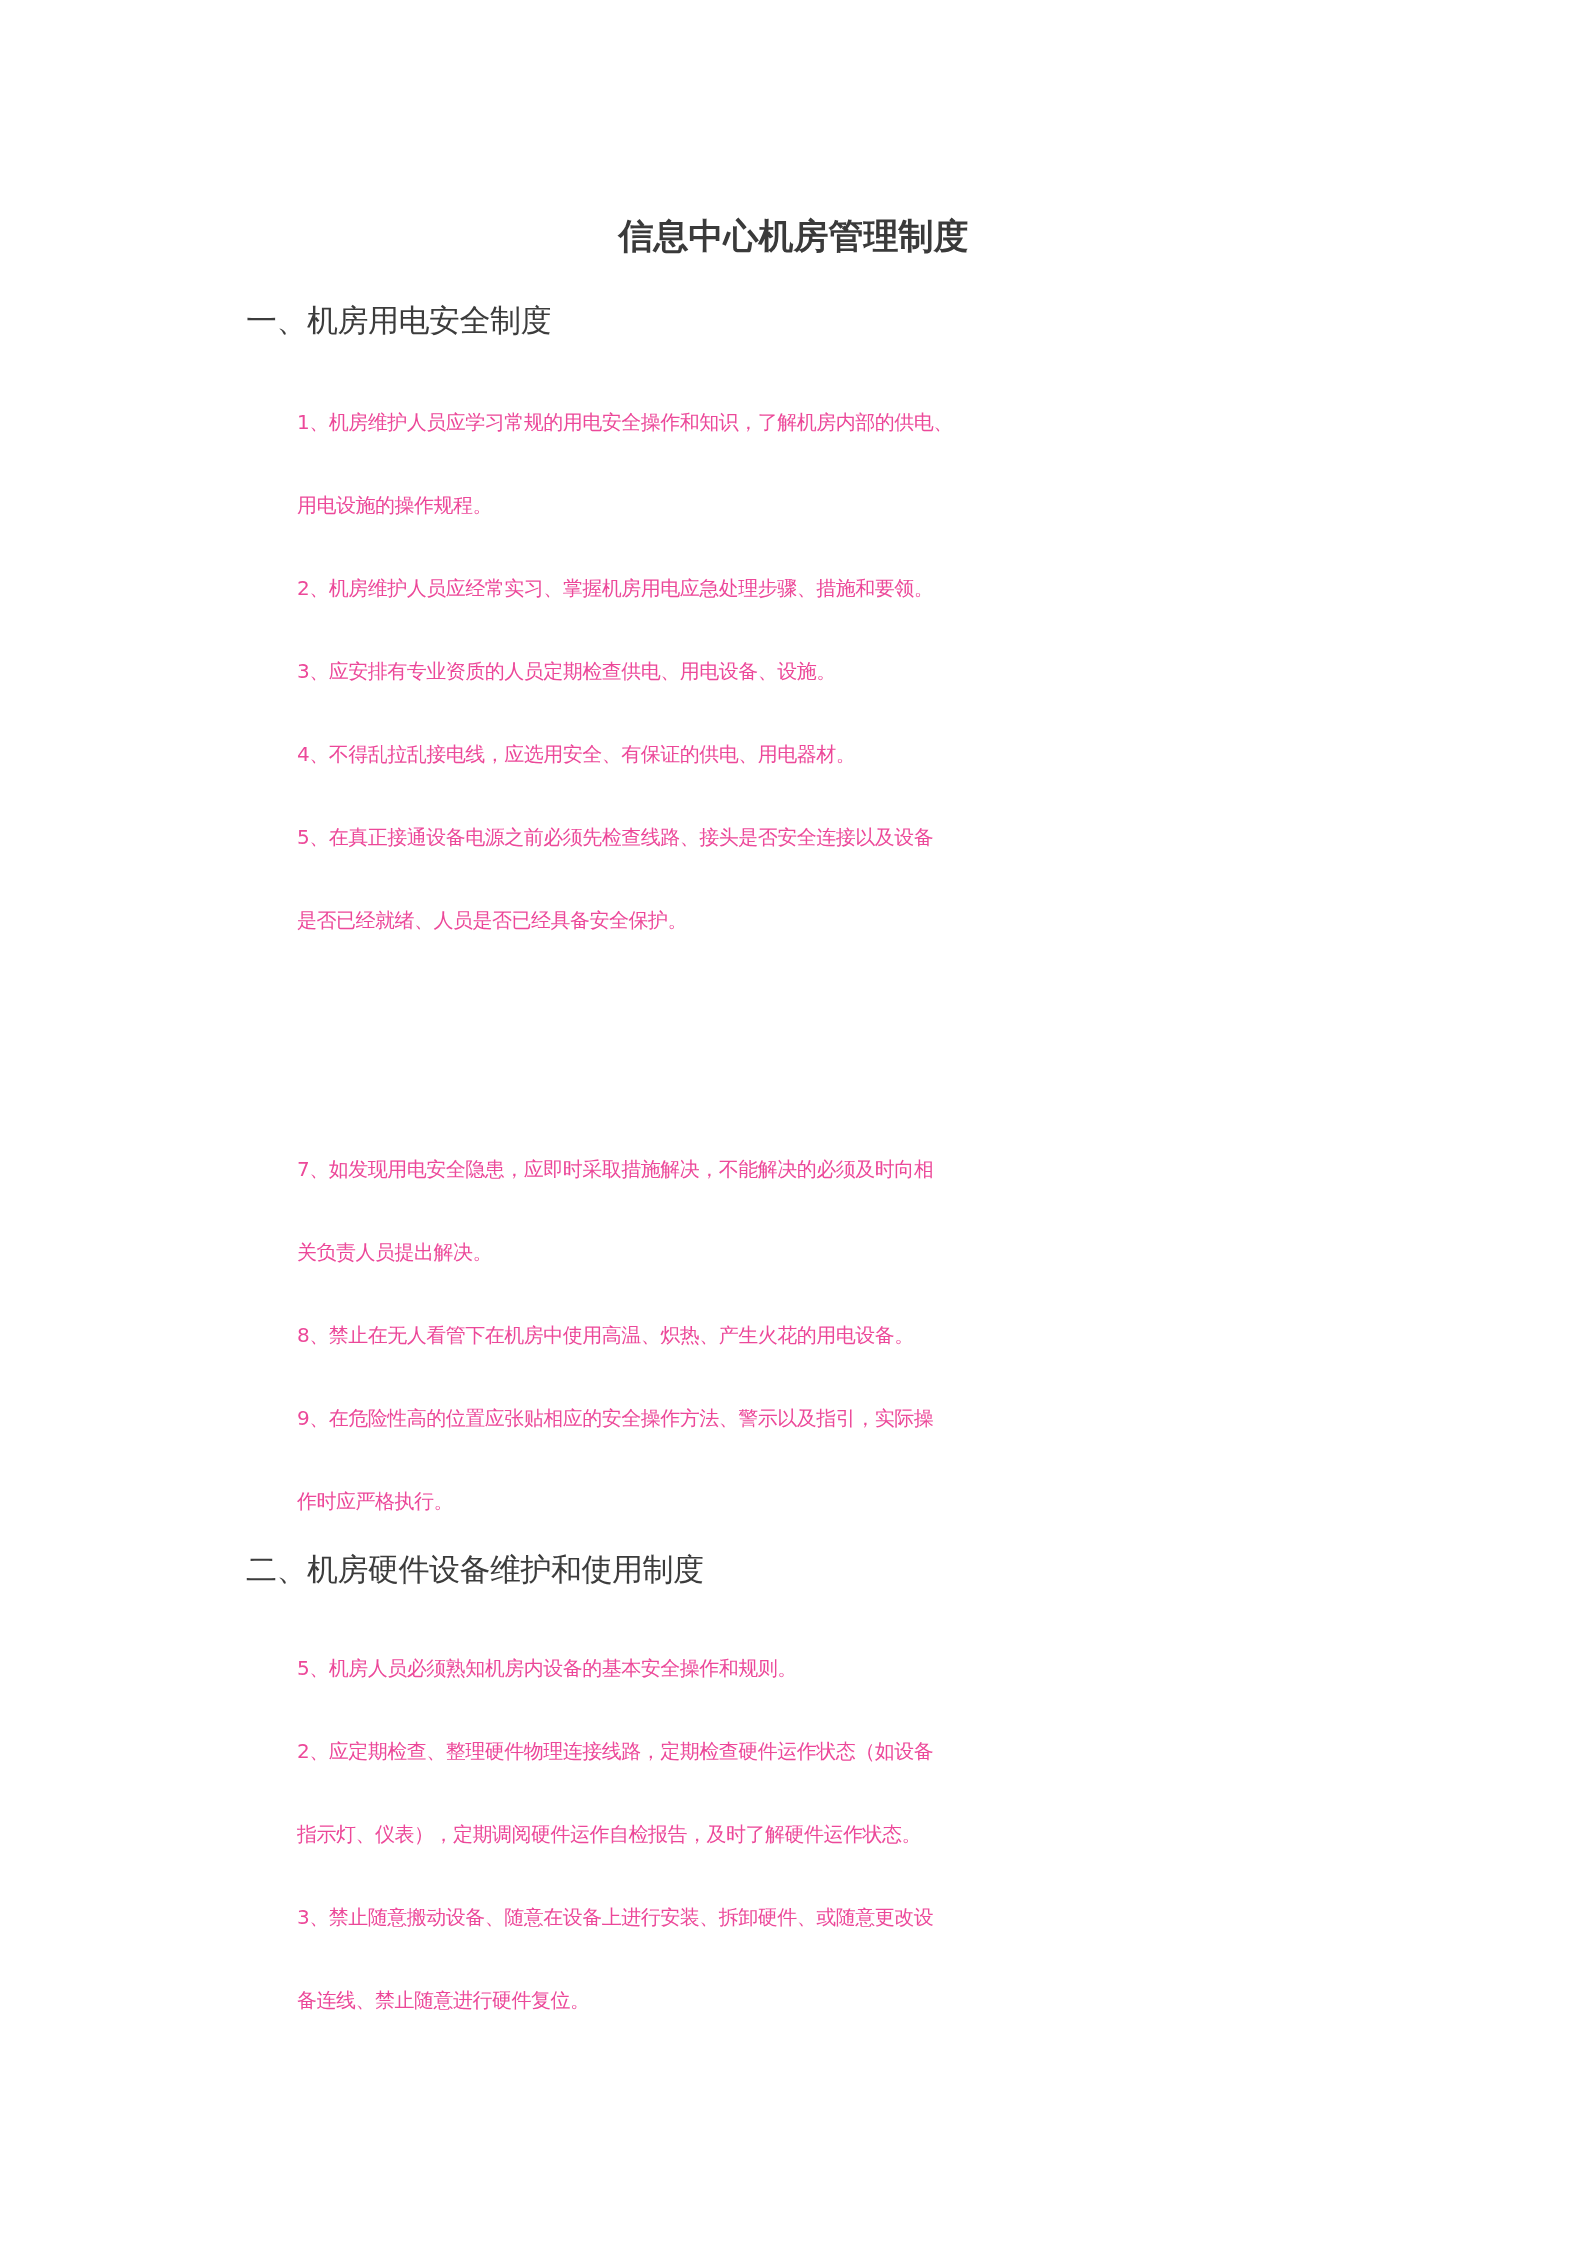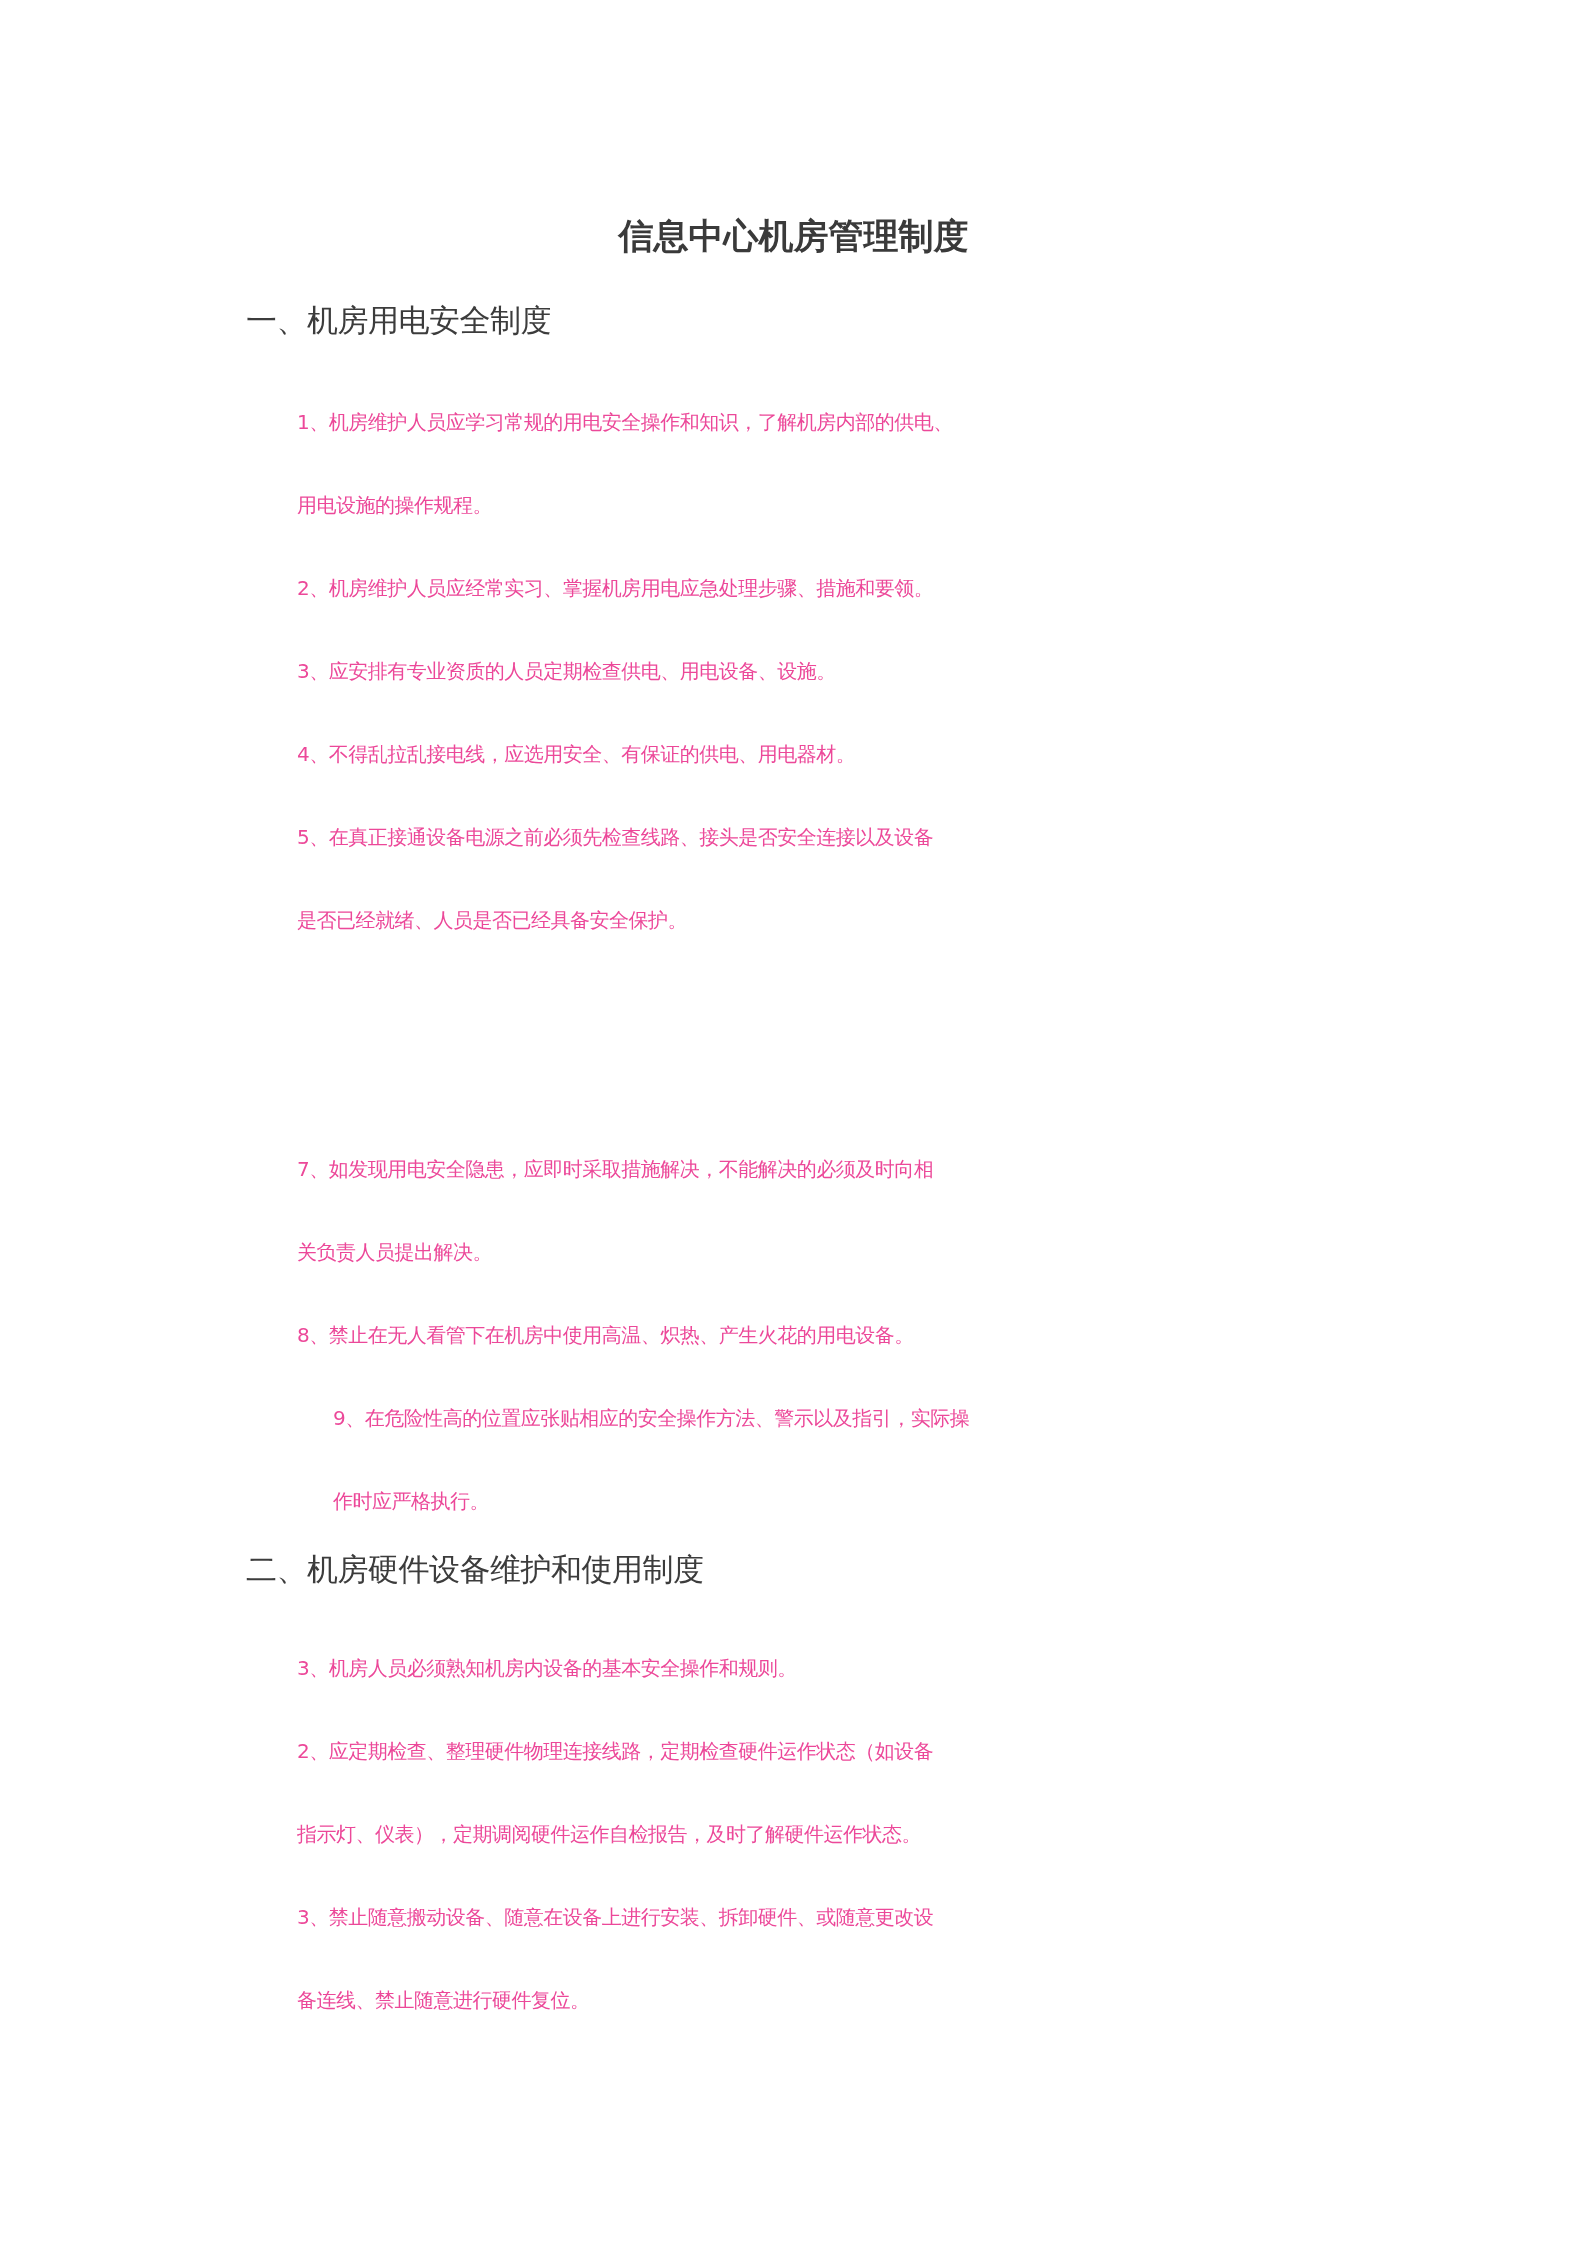--- a/index.html
+++ b/index.html
@@ -83,29 +83,29 @@
 
   <div class="para" style="top:1128px;">
     <span class="ln">7、如发现用电安全隐患，应即时采取措施解决，不能解决的必须及时向相</span>
     <span class="ln">关负责人员提出解决。</span>
   </div>
 
   <div class="para" style="top:1294px;">
     <span class="ln">8、禁止在无人看管下在机房中使用高温、炽热、产生火花的用电设备。</span>
   </div>
 
-  <div class="para" style="top:1377px;margin-left:36px;">
+  <div class="para" style="top:1377px;">
     <span class="ln">9、在危险性高的位置应张贴相应的安全操作方法、警示以及指引，实际操</span>
     <span class="ln">作时应严格执行。</span>
   </div>
 
   <div class="section-heading" style="top:1544px;">二、机房硬件设备维护和使用制度</div>
 
   <div class="para" style="top:1627px;">
-    <span class="ln">3、机房人员必须熟知机房内设备的基本安全操作和规则。</span>
+    <span class="ln">5、机房人员必须熟知机房内设备的基本安全操作和规则。</span>
   </div>
 
   <div class="para" style="top:1710px;">
     <span class="ln">2、应定期检查、整理硬件物理连接线路，定期检查硬件运作状态（如设备</span>
     <span class="ln">指示灯、仪表），定期调阅硬件运作自检报告，及时了解硬件运作状态。</span>
   </div>
 
   <div class="para" style="top:1876px;">
     <span class="ln">3、禁止随意搬动设备、随意在设备上进行安装、拆卸硬件、或随意更改设</span>
     <span class="ln">备连线、禁止随意进行硬件复位。</span>

